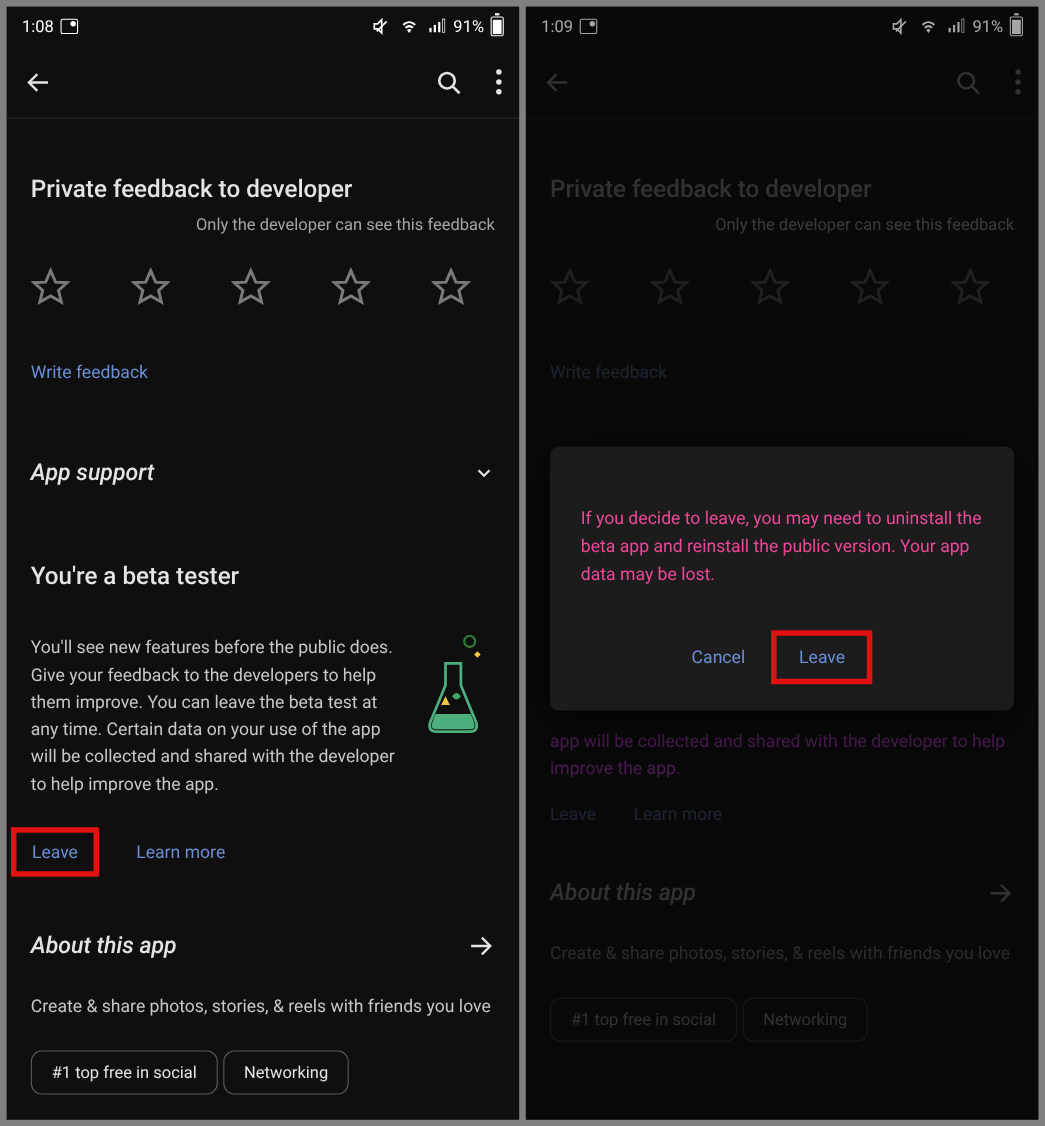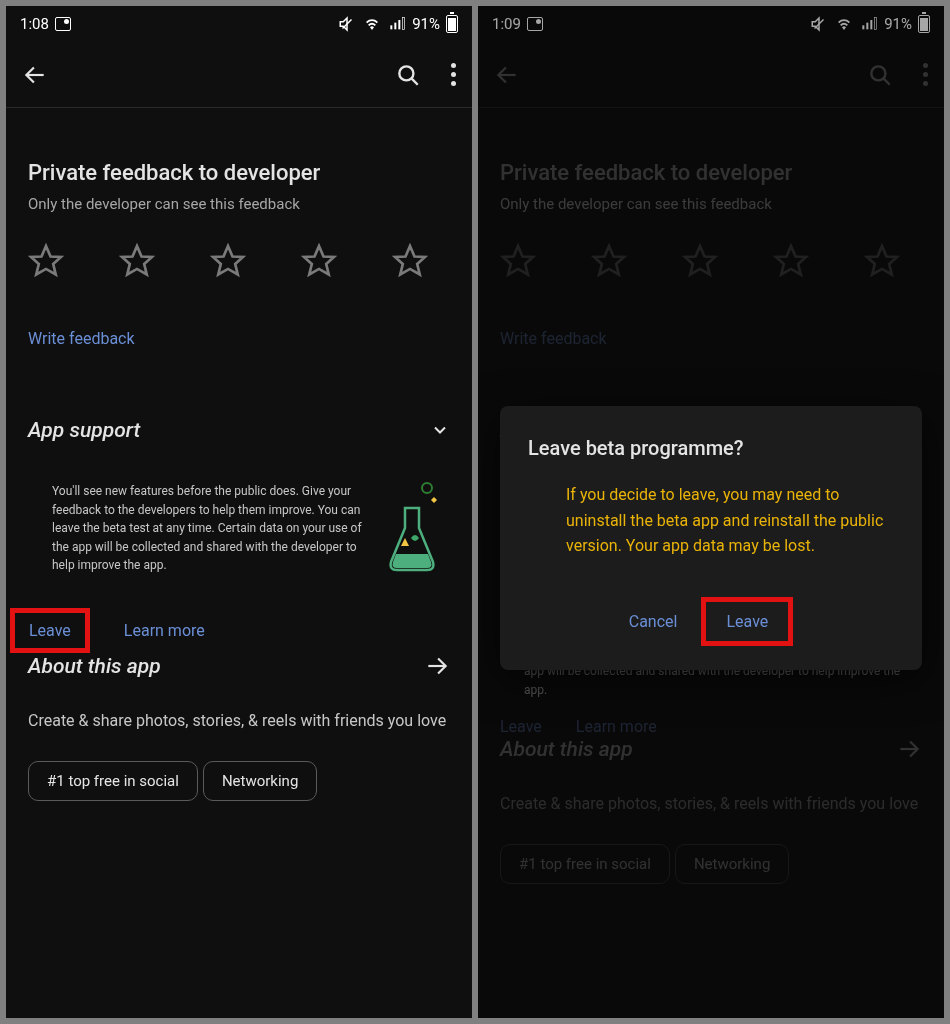--- a/index.html
+++ b/index.html
@@ -55,57 +55,57 @@
     border-bottom: 1px solid #2a2a2a;
   }
   .back-arrow { width:26px; height:26px; }
   .app-bar-right { display:flex; align-items:center; gap: 30px; }
   .search-ic { width:26px; height:26px; }
   .dots { display:flex; flex-direction:column; gap:4px; }
   .dots span { width:5px; height:5px; border-radius:50%; background:#e4e4e4; }
   
   .content { padding: 0 22px; }
   .section-title { font-size: 22px; color:#e4e4e4; font-weight:500; margin-top: 52px; }
-  .subtext { font-size: 15px; color:#a6a6a6; margin-top: 10px; }
+  .subtext { font-size: 15px; color:#a6a6a6; margin-top: 10px; text-align: right; }
   .stars-row { display:flex; justify-content:space-between; margin-top: 30px; width: 100%; max-width: 400px;}
   .stars-row svg { width: 36px; height: 36px; }
   .link-text { color:#6b8fd6; font-size: 16px; margin-top: 50px; display:inline-block; }
   .row-header {
     display:flex; align-items:center; justify-content:space-between;
     font-size: 21px; color:#e4e4e4; font-weight:500;font-style:italic;
   }
   .app-support { margin-top: 70px; }
   .chevron { width:20px; height:20px; }
   .beta-heading { font-size: 22px; font-weight:500; margin-top: 70px; }
   .beta-body-row { display:flex; gap: 10px; margin-top: 40px; align-items:flex-start;}
-  .beta-text { font-size: 12px; line-height: 1.55; color:#c7c7c7; flex:1;margin-left:24px; }
+  .beta-text { font-size: 16px; line-height: 1.55; color:#c7c7c7; flex:1; }
   .beaker-box { width: 72px; min-width:72px; height: 100px; display:flex; align-items:flex-start; justify-content:center;}
   .beta-actions { display:flex; gap: 34px; margin-top: 26px; align-items:center;}
   .red-box { border: 5px solid #e21212; padding: 8px 14px; margin-left: -18px; }
-  .about-row { }
+  .about-row { margin-top: 50px; }
   .about-text { font-size: 16px; color:#c7c7c7; margin-top: 30px; line-height:1.5;}
   .chips-row { display:flex; gap:5px; margin-top: 28px; }
   .chip {
     border:1px solid #5a5a5a; border-radius: 10px;
     padding: 10px 18px; font-size:15px; color:#e4e4e4;
   }
   
   .scrim {
     position:absolute; inset:0; background: rgba(0,0,0,0.35);
   }
   .dialog {
     position:absolute;
     top: 400px; left: 22px; right: 22px;
     background: #1c1c1c;
     border-radius: 8px;
     padding: 30px 28px 24px 28px;
     box-shadow: 0 10px 40px rgba(0,0,0,0.6);
   }
   .dialog-title { font-size: 20px; color:#e4e4e4; font-weight:500; }
-  .dialog-body { font-size: 16px; color:#eab308; margin-top: 22px; line-height:1.6;margin-left:38px;}
+  .dialog-body { font-size: 16px; color:#ec4899; margin-top: 22px; line-height:1.6;}
   .dialog-actions { display:flex; justify-content:center; gap: 24px; align-items:center; margin-top: 38px;}
   .dialog-primary-box { border: 5px solid #e21212; padding: 10px 20px; }
   .dialog-btn { color:#6b8fd6; font-size:16px; }
   .arrow-right { width:26px; height:26px; }
 </style>
 </head>
 <body>
 
 <div class="phone">
   <div class="status-bar">
@@ -172,20 +172,21 @@
     </div>
     <span class="link-text">Write feedback</span>
 
     <div class="row-header app-support">
       <span>App support</span>
       <svg class="chevron" viewBox="0 0 24 24" fill="none" stroke="#e4e4e4" stroke-width="2.4">
           <polyline points="6 9 12 15 18 9"></polyline>
         </svg>
     </div>
 
+    <div class="beta-heading">You're a beta tester</div>
     <div class="beta-body-row">
       <div class="beta-text">You'll see new features before the public does. Give your feedback to the developers to help them improve. You can leave the beta test at any time. Certain data on your use of the app will be collected and shared with the developer to help improve the app.</div>
       <div class="beaker-box">
         <svg width="62" height="92" viewBox="0 0 62 92">
           <circle cx="44" cy="6" r="5" fill="none" stroke="#2e7d32" stroke-width="2"></circle>
           <path d="M48 18 l3 -3 l3 3 l-3 3 z" fill="#f4c542"></path>
           <path d="M22 26 L22 46 L8 80 Q6 88 14 88 L44 88 Q52 88 50 80 L36 46 L36 26 Z" fill="none" stroke="#4caf7d" stroke-width="2.5"></path>
           <path d="M13 72 L45 72 L48 80 Q50 86 44 86 L14 86 Q8 86 10 80 Z" fill="#4caf7d"></path>
           <path d="M28 56 q4 -6 8 0 q-4 6 -8 0" fill="#3da86a"></path>
           <path d="M18 64 l4 -8 l4 8 z" fill="#f4c542"></path>
@@ -282,21 +283,21 @@
 
       <div class="row-header app-support" style="color:#8a8a8a">
         <span>App support</span>
         <svg class="chevron" viewBox="0 0 24 24" fill="none" stroke="#8a8a8a" stroke-width="2.4">
             <polyline points="6 9 12 15 18 9"></polyline>
           </svg>
       </div>
 
       <div style="height:220px"></div>
 
-      <div class="beta-text" style="color:#e5e5e5">app will be collected and shared with the developer to help improve the app.</div>
+      <div class="beta-text" style="color:#d946ef">app will be collected and shared with the developer to help improve the app.</div>
       <div class="beta-actions" style="margin-top:18px">
         <span class="dialog-btn" style="color:#4a5f8a">Leave</span>
         <span class="dialog-btn" style="color:#4a5f8a">Learn more</span>
       </div>
 
       <div class="row-header about-row" style="color:#8a8a8a">
         <span>About this app</span>
         <svg class="arrow-right" viewBox="0 0 24 24" fill="none" stroke="#8a8a8a" stroke-width="2">
             <line x1="4" y1="12" x2="20" y2="12"></line>
             <polyline points="13 5 20 12 13 19"></polyline>
@@ -305,21 +306,20 @@
       <div class="about-text" style="color:#777">Create &amp; share photos, stories, &amp; reels with friends you love</div>
       <div class="chips-row">
         <span class="chip" style="color:#8a8a8a;border-color:#3a3a3a">#1 top free in social</span>
         <span class="chip" style="color:#8a8a8a;border-color:#3a3a3a">Networking</span>
       </div>
     </div>
   </div>
 
   <div class="scrim"></div>
   <div class="dialog">
-    <div class="dialog-title">Leave beta programme?</div>
     <div class="dialog-body">If you decide to leave, you may need to uninstall the beta app and reinstall the public version. Your app data may be lost.</div>
     <div class="dialog-actions">
       <span class="dialog-btn">Cancel</span>
       <span class="dialog-primary-box">
         <span class="dialog-btn">Leave</span>
       </span>
     </div>
   </div>
 </div>
 

